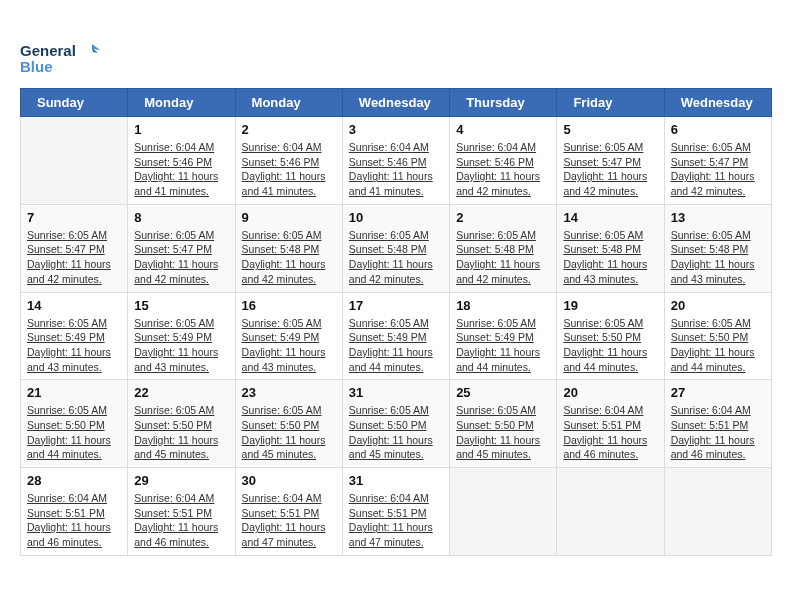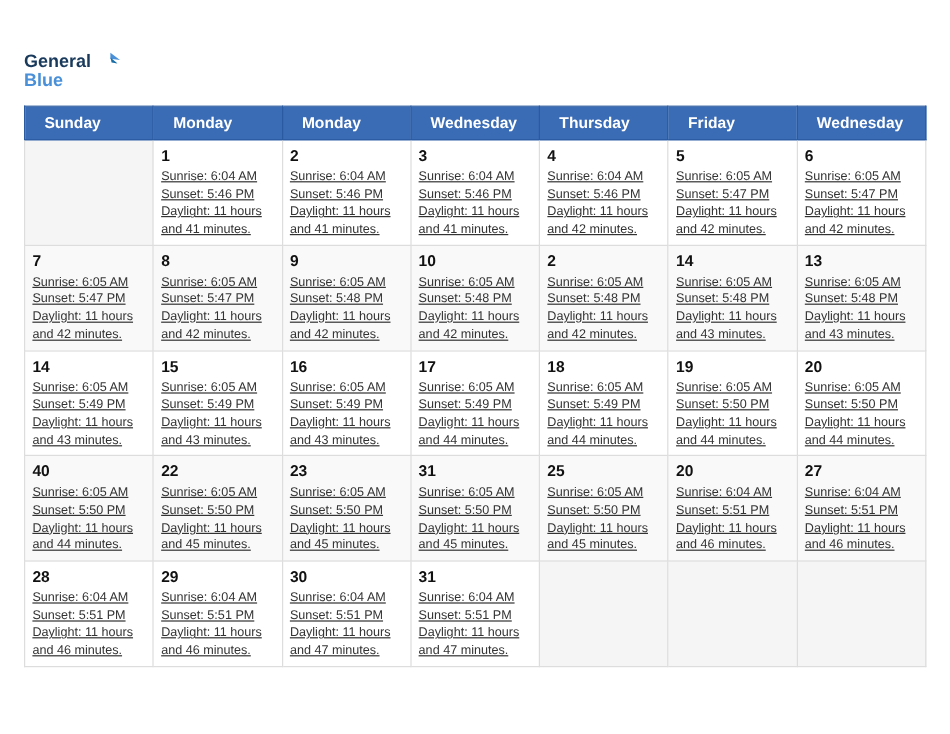--- a/index.html
+++ b/index.html
@@ -257,21 +257,21 @@
         <td>
           <div class="day-number">20</div>
           <div class="day-info" style="white-space: pre-line;">Sunrise: 6:05 AM
 Sunset: 5:50 PM
 Daylight: 11 hours
 and 44 minutes.</div>
         </td>
       </tr>
       <tr>
         <td>
-          <div class="day-number">40</div>
+          <div class="day-number">21</div>
           <div class="day-info" style="white-space: pre-line;">Sunrise: 6:05 AM
 Sunset: 5:50 PM
 Daylight: 11 hours
 and 44 minutes.</div>
         </td>
         <td>
           <div class="day-number">22</div>
           <div class="day-info" style="white-space: pre-line;">Sunrise: 6:05 AM
 Sunset: 5:50 PM
 Daylight: 11 hours

